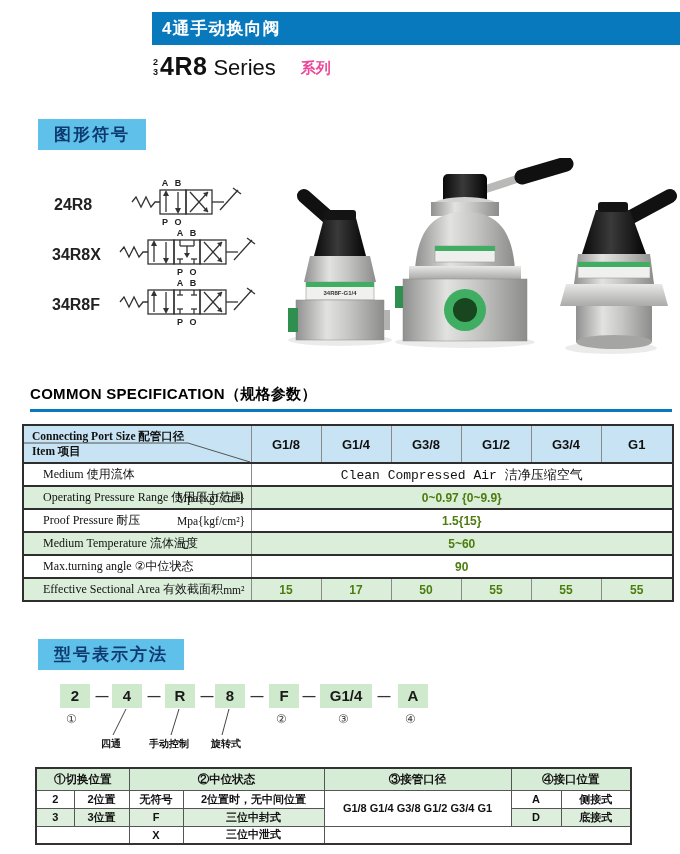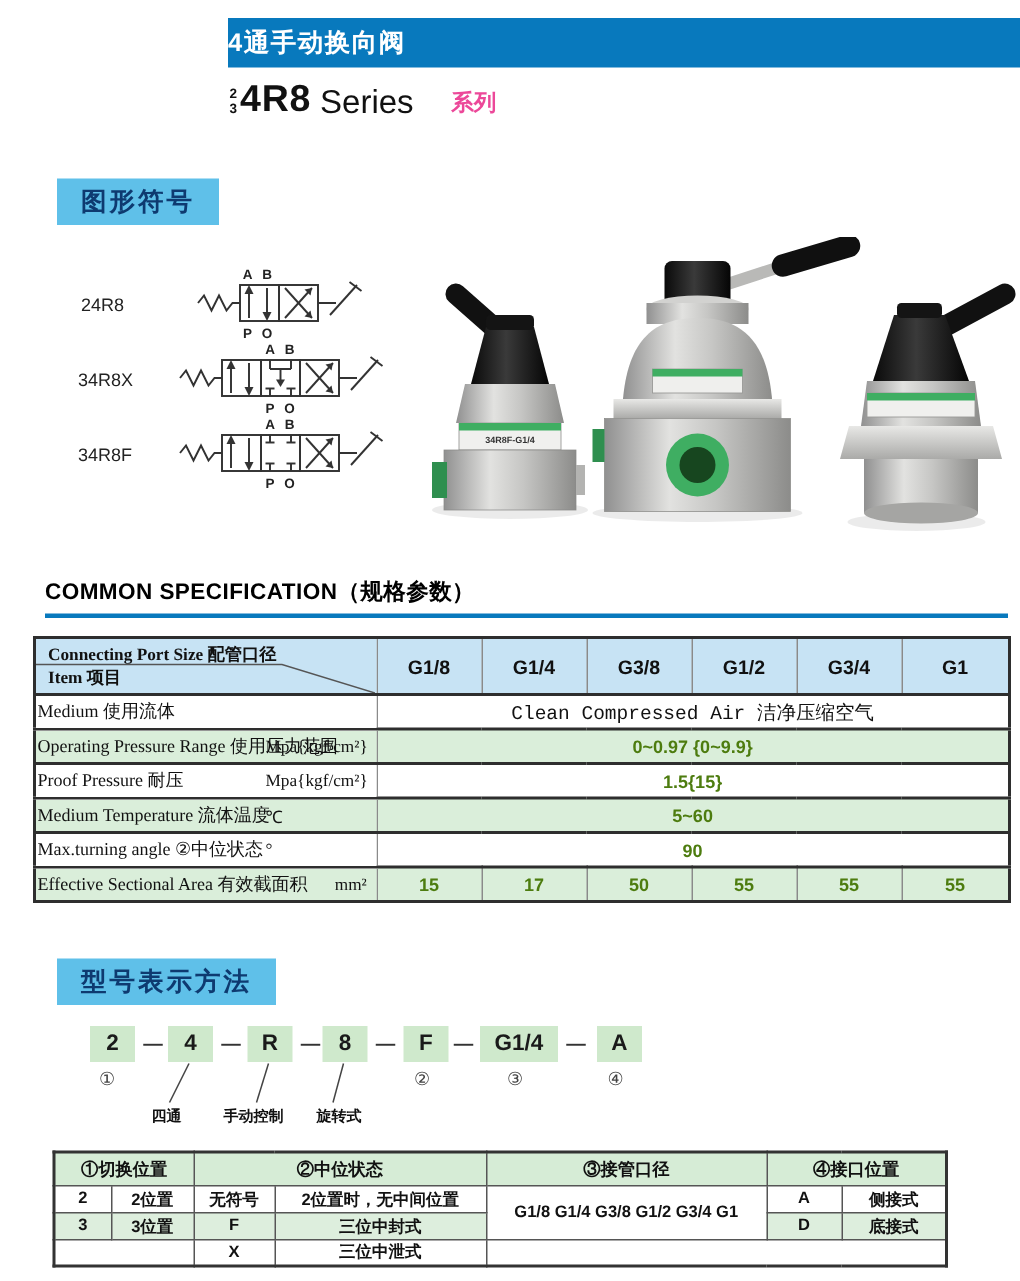--- a/index.html
+++ b/index.html
@@ -1,55 +1,55 @@
 <!DOCTYPE html>
 <html><head>
 <meta charset="utf-8">
 <style>
   * { box-sizing: border-box; margin: 0; padding: 0; }
   html,body { width:680px; height:854px; background:#ffffff; font-family:"Liberation Sans",sans-serif; }
   #page { position:relative; width:680px; height:854px; background:#ffffff; overflow:hidden; }
 
   
   .topbar { position:absolute; left:152px; top:12px; right:0; height:33px; background:#0879bd;
-            color:#ffffff; font-size:17px; font-weight:700; line-height:33px; letter-spacing:1px; }
+            color:#ffffff; font-size:17px; font-weight:700; line-height:33px; padding-left:10px; letter-spacing:1px; }
 
   
   .series { position:absolute; left:153px; top:52px; display:flex; align-items:flex-end; }
   .stack { display:flex; flex-direction:column; font-size:9px; font-weight:700; line-height:1.05; color:#111; margin-right:2px; padding-bottom:4px; }
   .series .model { font-size:25px; font-weight:700; color:#111; letter-spacing:0.5px; }
   .series .word  { font-size:22px; font-weight:400; color:#111; margin-left:6px; }
   .series .cn    { font-size:15px; font-weight:700; color:#ec4899; margin-left:25px; padding-bottom:3px; }
 
   
   .chip { position:absolute; background:#5fc0e9; color:#0e3a70; font-weight:700; font-size:17px;
           padding:4px 16px; letter-spacing:2px; }
 
   
-  .symlabel { position:absolute; font-size:12px; font-weight:400; color:#222; }
+  .symlabel { position:absolute; font-size:16px; font-weight:700; color:#222; }
   .symsvg { position:absolute; }
 
   
   .spec-head { position:absolute; left:30px; top:385px; font-size:15px; font-weight:700; color:#000; letter-spacing:0.3px; }
   .blue-rule { position:absolute; left:30px; top:409px; width:642px; height:3px; background:#0879bd; }
 
   
   table.spec { position:absolute; left:22px; top:424px; width:650px; border-collapse:collapse; table-layout:fixed;
                border:2px solid #2e2e2e; }
   table.spec th, table.spec td { border-top:2px solid #2e2e2e; border-bottom:2px solid #2e2e2e;
                border-left:1px solid #8a8a8a; border-right:1px solid #8a8a8a; }
   table.spec th { background:#c7e3f4; height:38px; font-size:13px; font-weight:700; color:#111; text-align:center; }
   th.corner { position:relative; text-align:left; font-weight:400; }
   .c-top, .c-bot { position:absolute; left:8px; font-family:"Liberation Serif",serif; font-size:11.5px; color:#111; white-space:nowrap; }
   .c-top { top:3px; } .c-bot { bottom:3px; }
   .diag { position:absolute; left:0; top:0; }
   table.spec td { height:23px; }
   tr.g td { background:#daeeda; }
   tr.w td { background:#ffffff; }
-  td.lbl { position:relative; text-align:left; padding-left:1px; font-family:"Liberation Serif",serif; font-size:12px; color:#111; white-space:nowrap; }
+  td.lbl { position:relative; text-align:left; padding-left:19px; font-family:"Liberation Serif",serif; font-size:12px; color:#111; white-space:nowrap; }
   td.lbl .unit { position:absolute; left:153px; top:50%; transform:translateY(-50%); font-size:11.5px; }
   td.lbl .unit.far { left:auto; right:6px;text-align:right; }
   td.val { text-align:center; font-size:12px; font-weight:700; color:#4d7c0f; }
   td.val.serif { font-family:Liberation Mono, monospace; font-weight:400; font-size:13px; color:#111; }
 
   
   .model-block { position:absolute; left:0; top:680px; width:680px; height:80px; }
   .mbox { position:absolute; top:4px; height:24px; line-height:24px; background:#cfe9cc; color:#1a1a1a;
           font-weight:700; font-size:15px; text-align:center; }
   .mdash { position:absolute; top:4px; height:24px; line-height:24px; font-weight:700; font-size:13px; color:#333; width:16px; text-align:center; }

